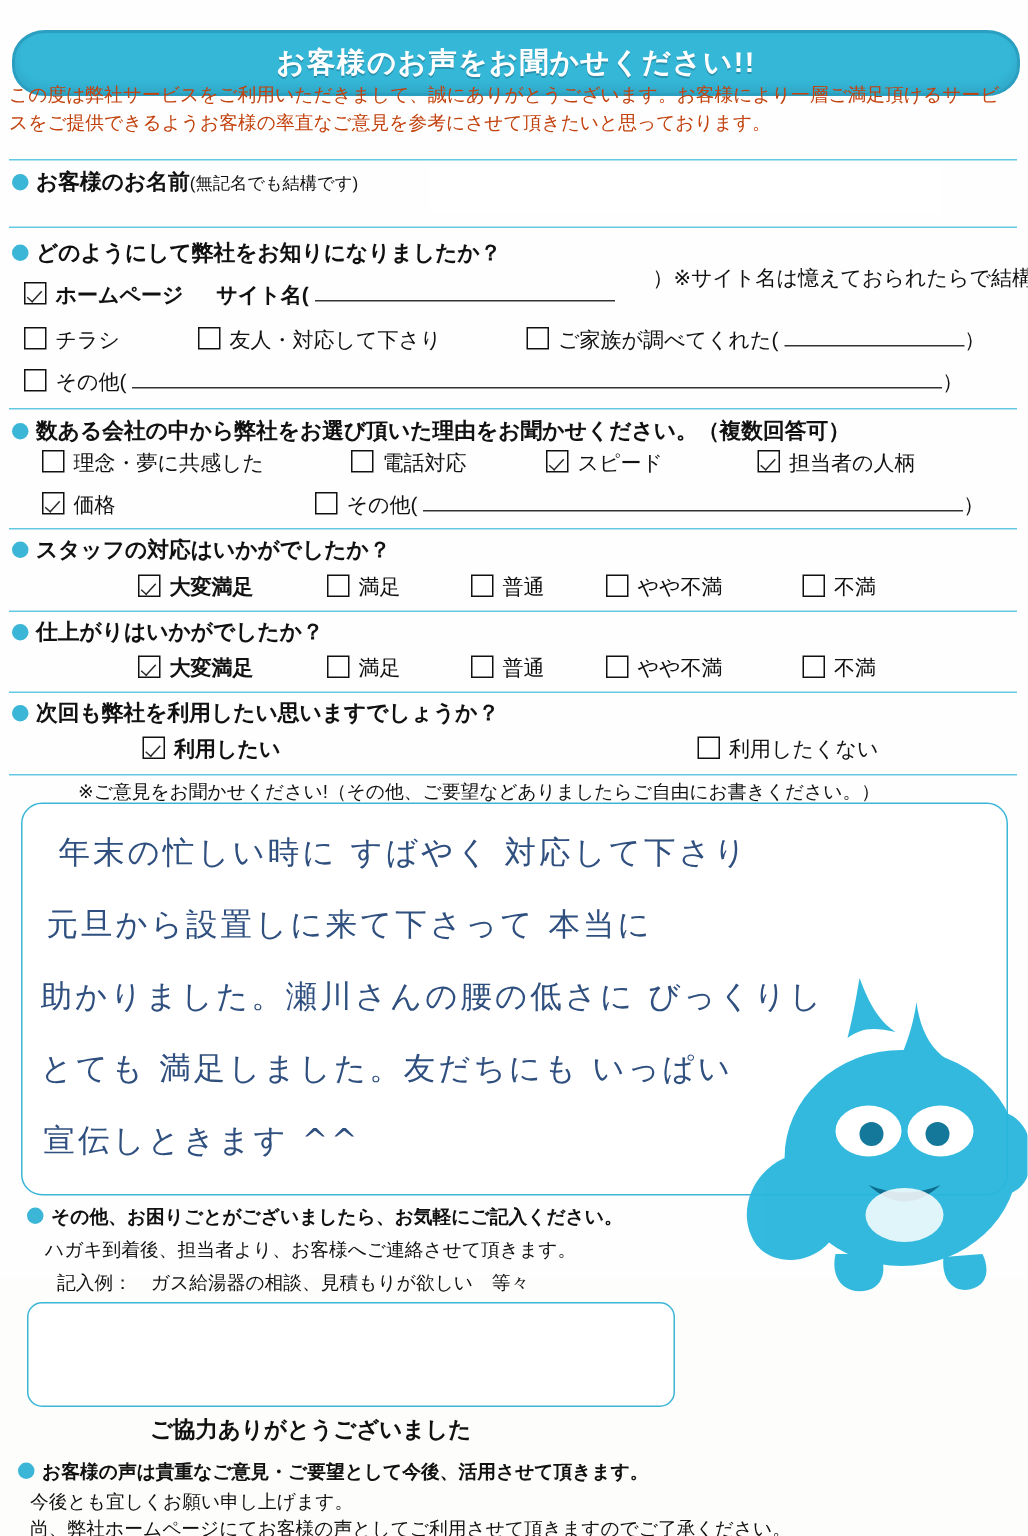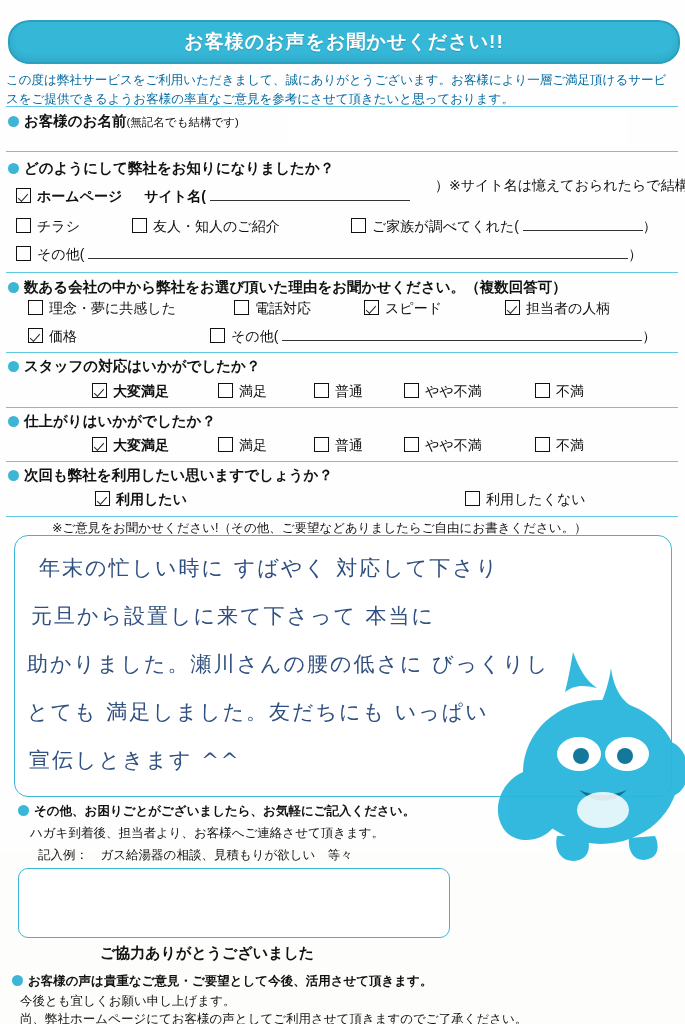--- a/index.html
+++ b/index.html
@@ -24,22 +24,22 @@
     border-radius:22px/20px;
     box-shadow:inset 0 -4px 6px rgba(0,0,0,.08);
     display:flex;align-items:center;justify-content:center;
   }
   .banner span{
     color:#fff;font-size:19px;font-weight:bold;letter-spacing:1px;
     text-shadow:0 1px 0 rgba(0,0,0,.2);
   }
   
   .intro{
-    position:absolute;left:6px;top:71px;width:672px;
-    font-size:12.5px;line-height:1.55;color:#0369a1;
+    position:absolute;left:6px;top:54px;width:672px;
+    font-size:12.5px;line-height:1.55;color:#c2410c;
   }
   
   .rule{position:absolute;height:1px;background:#63c9e2;left:6px;width:672px;}
   
   .sec{
     position:absolute;font-size:14.5px;font-weight:bold;color:#111;
     white-space:nowrap;
   }
   .bullet{
     display:inline-block;width:11px;height:11px;border-radius:50%;
@@ -113,21 +113,21 @@
     <span class="cb checked"></span><span class="opt" style="font-weight:bold;">ホームページ</span>
     <span class="opt" style="font-weight:bold;margin-left:18px;">サイト名(</span>
     <span class="wline" style="width:200px;"></span>
   </div>
   <div class="row" style="left:435px;top:177px;font-size:14px;">）※サイト名は憶えておられたらで結構です</div>
 
   <div class="row" style="left:16px;top:218px;">
     <span class="cb"></span><span class="opt">チラシ</span>
   </div>
   <div class="row" style="left:132px;top:218px;">
-    <span class="cb"></span><span class="opt">友人・知人のご紹介</span>
+    <span class="cb"></span><span class="opt">友人・対応して下さり</span>
   </div>
   <div class="row" style="left:351px;top:218px;">
     <span class="cb"></span><span class="opt">ご家族が調べてくれた(</span>
     <span class="wline" style="width:120px;"></span><span class="opt">）</span>
   </div>
 
   <div class="row" style="left:16px;top:246px;">
     <span class="cb"></span><span class="opt">その他(</span>
     <span class="wline" style="width:540px;"></span><span class="opt">）</span>
   </div>

